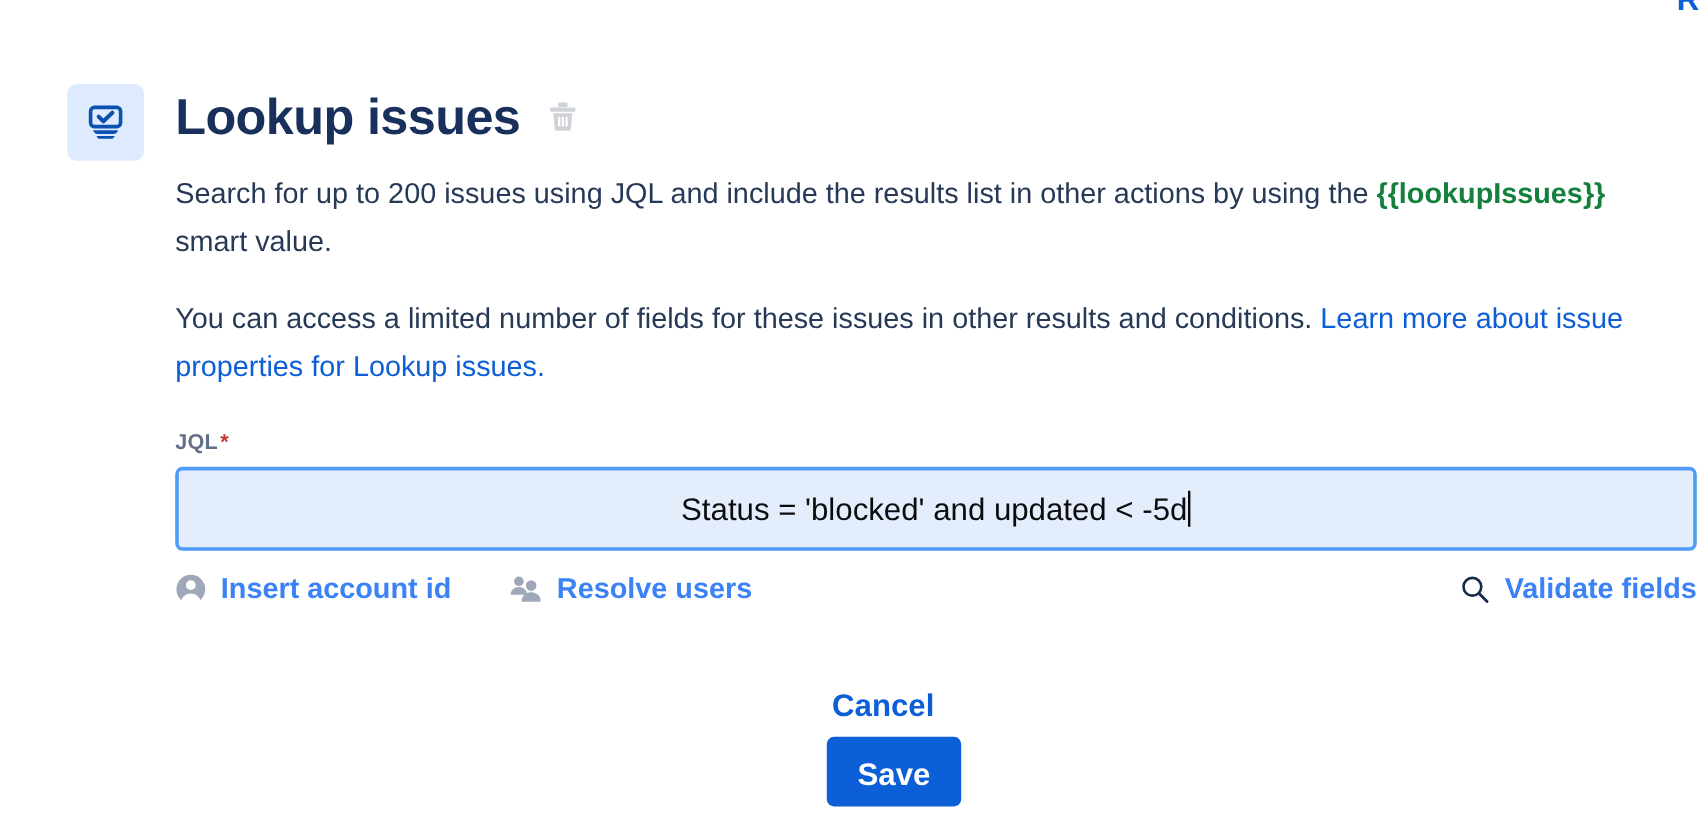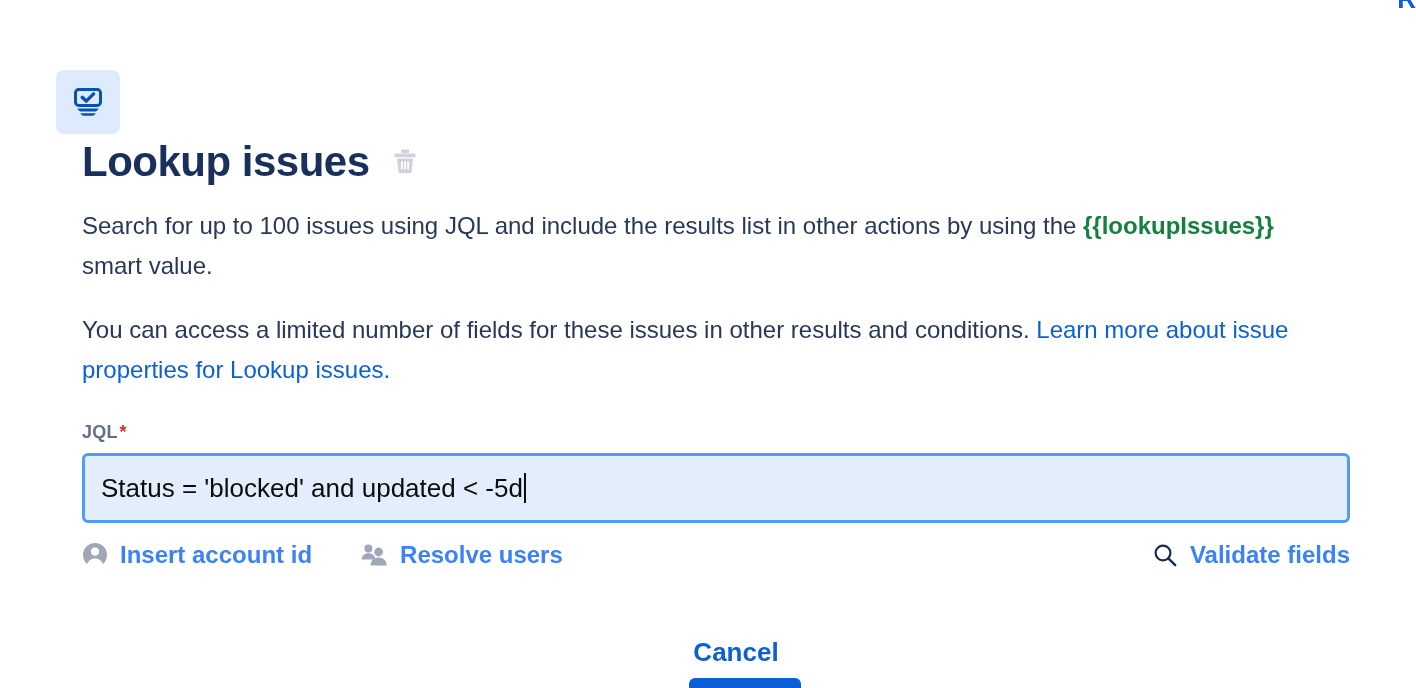--- a/index.html
+++ b/index.html
@@ -33,21 +33,20 @@
     position: absolute;
     left: 56px;
     top: 70px;
     width: 1360px;
   }
 
   
   .header-row {
     display: flex;
     align-items: flex-start;
-    flex-direction: column;
   }
   .app-icon {
     width: 64px;
     height: 64px;
     border-radius: 8px;
     background: #DEEBFE;
     flex: 0 0 auto;
     display: flex;
     align-items: center;
     justify-content: center;
@@ -124,20 +123,21 @@
     width: 1268px;
     height: 70px;
     box-sizing: border-box;
     background: #E4EDFB;
     border: 3px solid #4F9BF7;
     border-radius: 6px;
     display: flex;
     align-items: center;
     padding: 0 16px;
     cursor: text;
+    justify-content: center;
   }
   .jql-text {
     font-size: 26px;
     color: #0B0C0E;
     font-family: "Liberation Sans", sans-serif;
     white-space: pre;
     line-height: 30px;
   }
   .caret {
     display: inline-block;
@@ -240,21 +240,21 @@
               <rect x="1.5" y="5.6" width="21" height="3.6" rx="1" fill="#CFD3D9"></rect>
               <path d="M4 10.4 H20 L18.6 23.4 C18.5 24.4 17.7 25 16.8 25 H7.2 C6.3 25 5.5 24.4 5.4 23.4 Z" fill="#CFD3D9"></path>
               <rect x="8.0" y="13.4" width="1.9" height="8" fill="#ffffff"></rect>
               <rect x="11.1" y="13.4" width="1.9" height="8" fill="#ffffff"></rect>
               <rect x="14.2" y="13.4" width="1.9" height="8" fill="#ffffff"></rect>
             </svg>
           </span>
         </button>
       </div>
 
-      <p class="desc"><span>Search for up to 100 issues using JQL and include the results list in other actions by using the </span><b>{{lookupIssues}}</b><span> smart value.</span></p>
+      <p class="desc"><span>Search for up to 200 issues using JQL and include the results list in other actions by using the </span><b>{{lookupIssues}}</b><span> smart value.</span></p>
 
       <p class="desc second"><span>You can access a limited number of fields for these issues in other results and conditions. </span><a class="link">Learn more about issue properties for Lookup issues.</a></p>
 
       <div class="field-label"><span>JQL</span><span class="req">*</span></div>
 
       <div class="jql-input">
         <span class="jql-text">Status = 'blocked' and updated &lt; -5d</span>
           <span class="caret"></span>
       </div>
 

